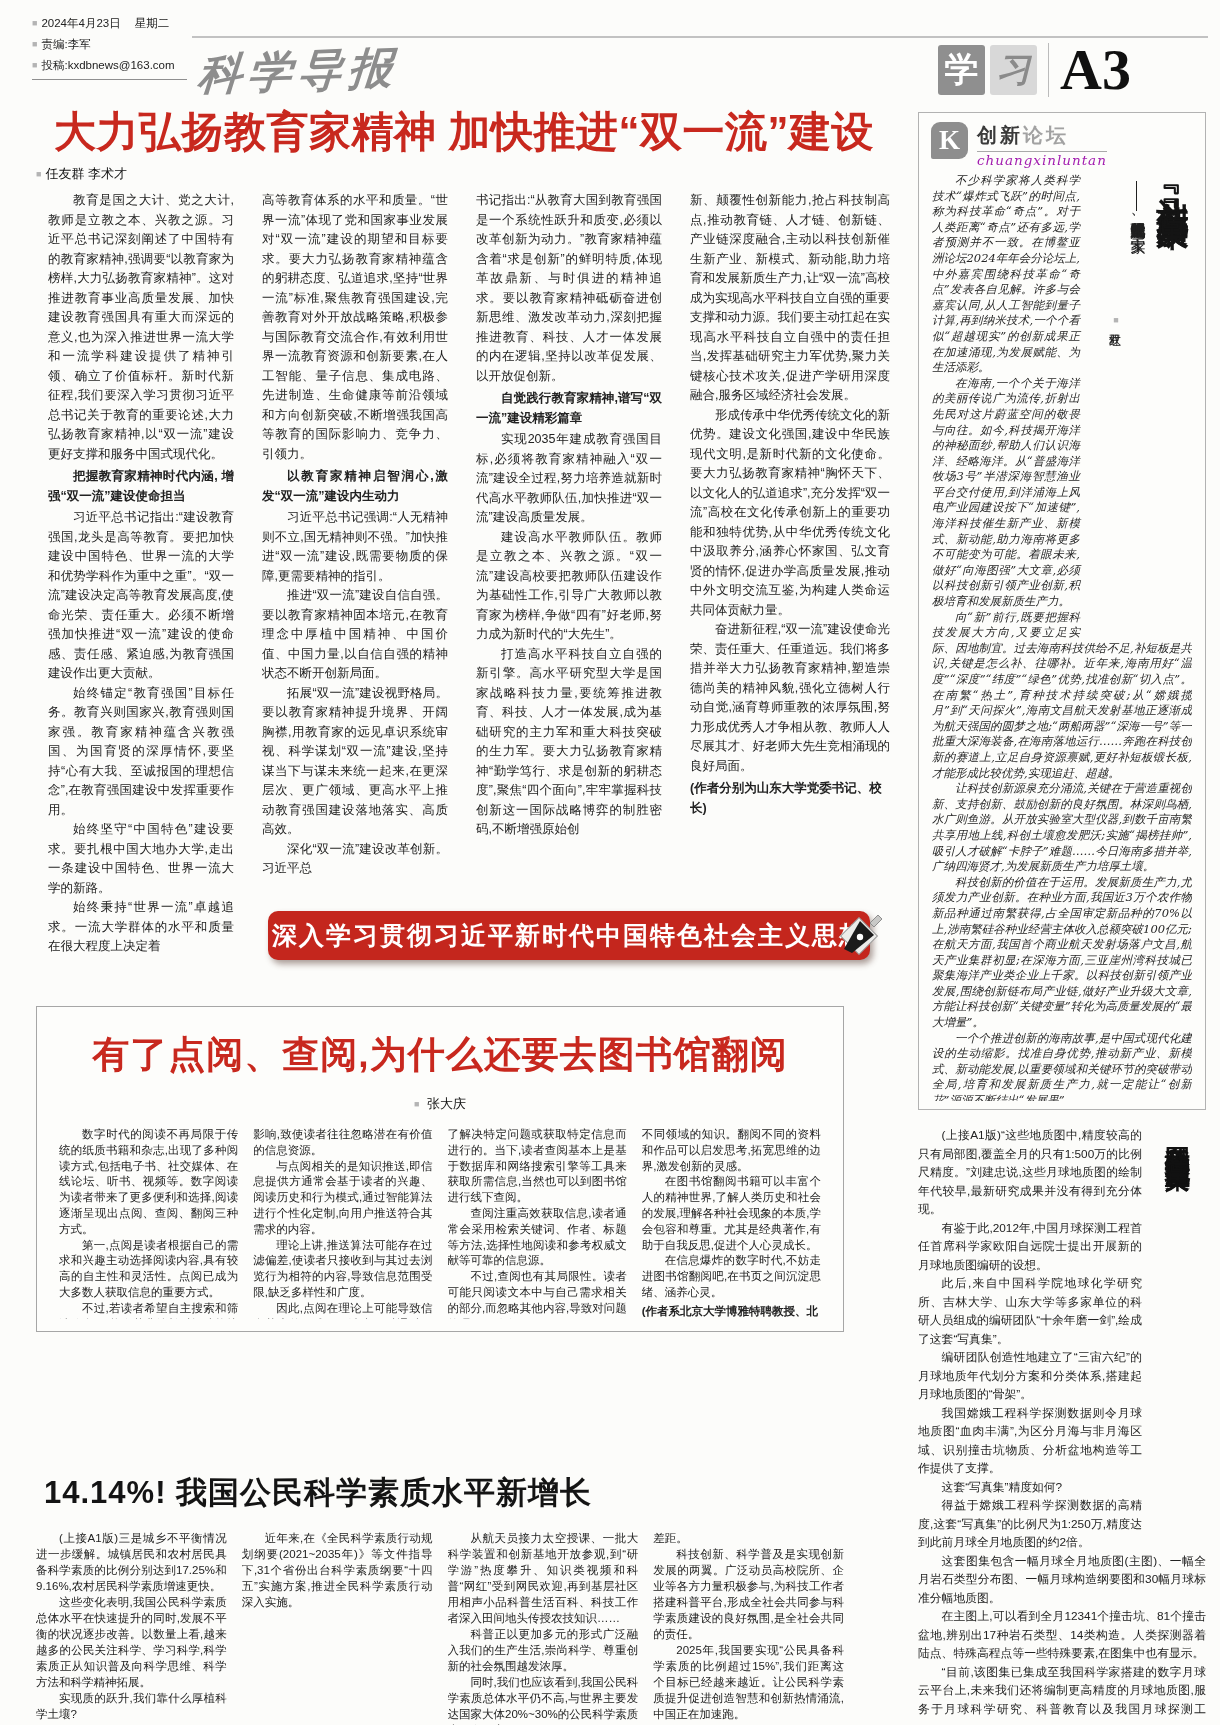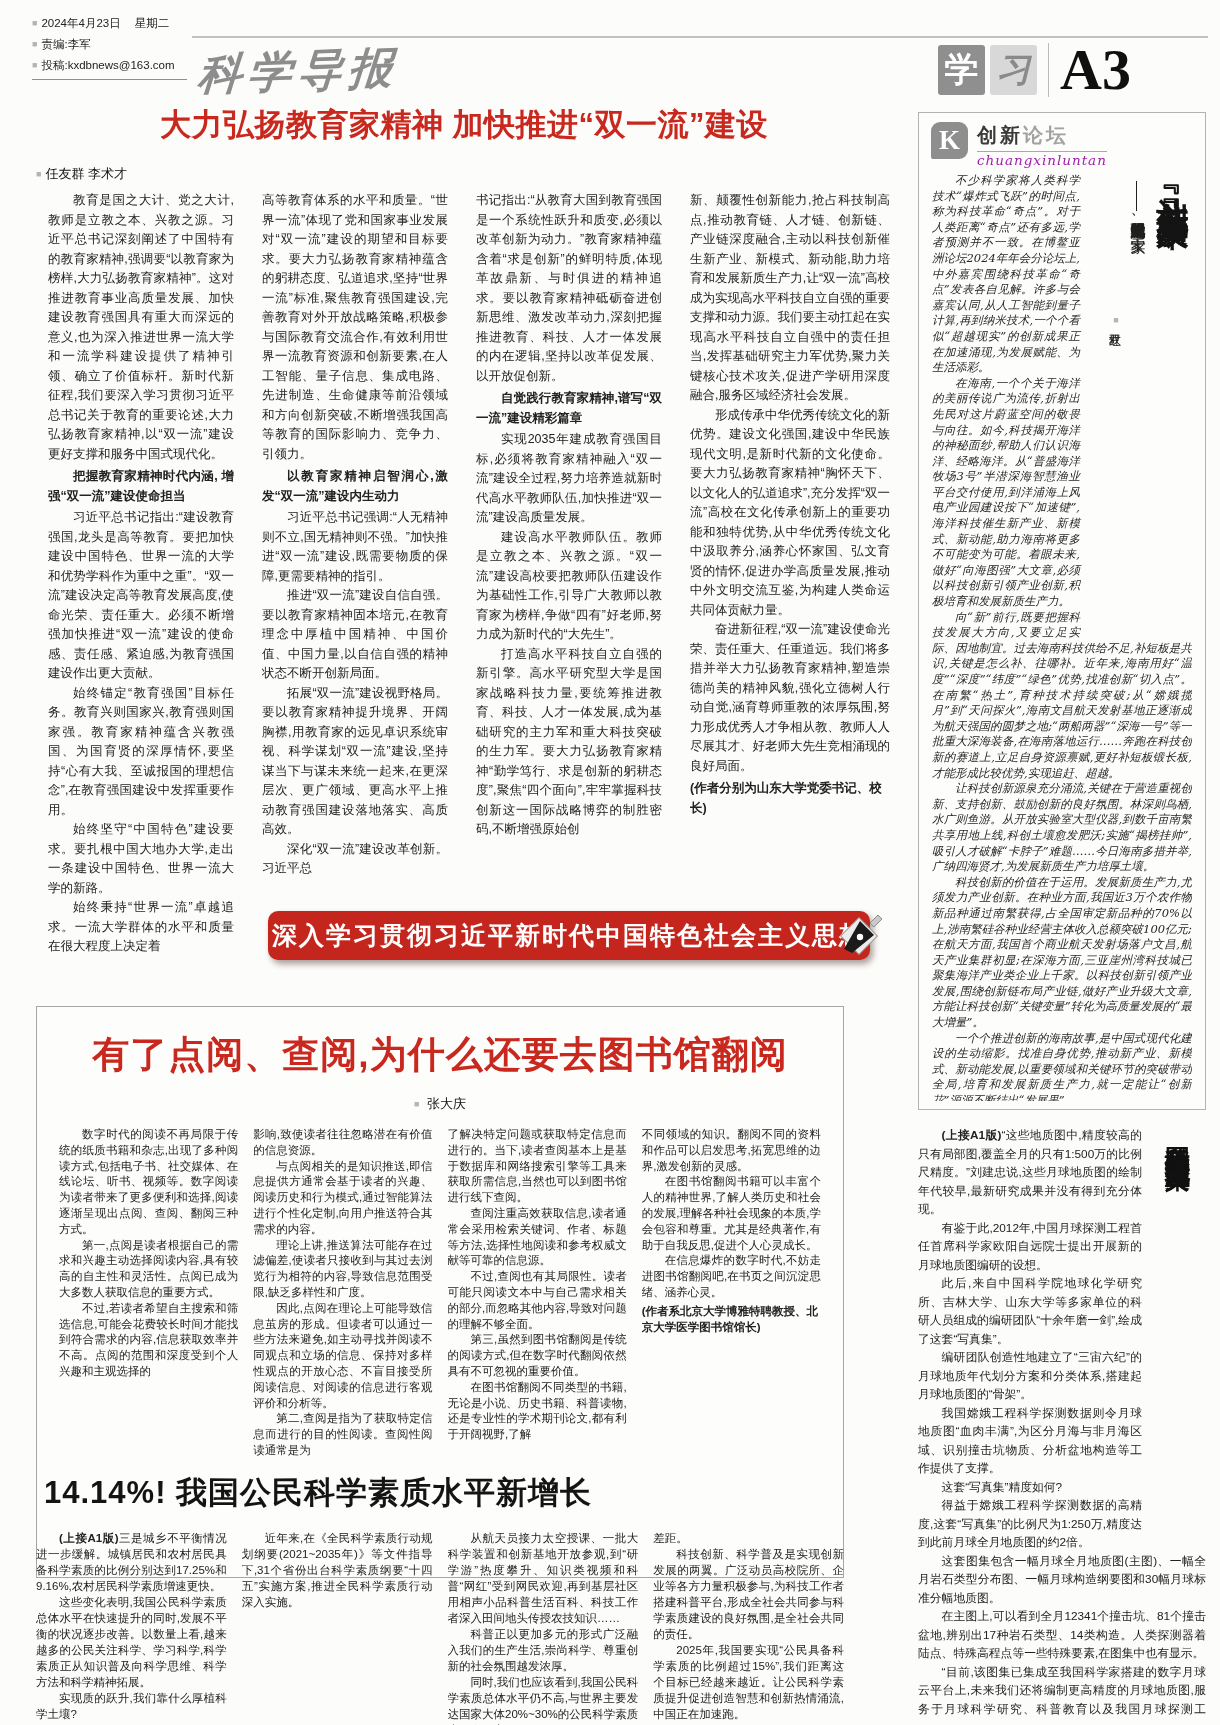--- a/index.html
+++ b/index.html
@@ -6,41 +6,41 @@
   body{
     width:1220px;height:1725px;position:relative;overflow:hidden;
     background:#fcfcfa;color:#1c1c1c;
     font-family:"Liberation Sans",sans-serif;
   }
   [data-col] p{margin:0;padding:0;}
   .t-p{text-indent:2em;}
   .t-c{text-indent:0;}
   .t-h{font-weight:bold;text-indent:2em;margin:3px 0 2px 0 !important;}
   .t-a{text-align:left;font-weight:bold;text-indent:0;margin-top:3px !important;}
-  b{font-weight:bold;}
+  b{font-weight:normal;}
 
   
   .header-info{position:absolute;left:32px;top:13px;width:155px;font-size:11.5px;line-height:21px;
     border-bottom:1px solid #8f8f8f;padding-bottom:3px;color:#222;white-space:nowrap;}
   .sq{color:#b4b4b4;font-size:9px;margin-right:4px;vertical-align:1px;}
   .weekday{margin-left:14px;}
   .top-rule{position:absolute;left:192px;top:36px;width:1016px;border-top:2px solid #c2c2c2;}
   .masthead{position:absolute;left:198px;top:42px;font-family:"DejaVu Serif",serif;font-style:italic;
     font-weight:bold;font-size:44px;color:#8d8d8d;letter-spacing:6px;transform:skewX(-6deg) rotate(-2deg);}
   .badge{position:absolute;left:938px;top:41px;display:flex;align-items:center;}
   .badge-box1,.badge-box2{width:47px;height:50px;display:flex;align-items:center;justify-content:center;
     font-size:34px;font-weight:bold;border-radius:3px;}
   .badge-box1{background:#8f8f8f;color:#fff;}
   .badge-box2{background:#d8d8d8;color:#8a8a8a;margin-left:5px;font-style:italic;}
   .badge-divider{width:1px;height:54px;background:#bbb;margin:0 11px;}
   .page-no{font-family:"Liberation Serif",serif;font-size:58px;font-weight:bold;color:#101010;line-height:1;}
 
   
   .main-headline{position:absolute;left:36px;top:104px;width:856px;text-align:center;white-space:nowrap;
-    font-size:31px;font-weight:900;color:#c8281e;letter-spacing:0.5px;}
+    font-size:42px;font-weight:900;color:#c8281e;letter-spacing:0.5px;}
   .main-byline{position:absolute;left:36px;top:165px;width:856px;text-align:left;font-size:13px;color:#111;}
   .mcol{position:absolute;top:191px;width:186px;height:714px;overflow:hidden;text-align:justify;
     font-size:12.5px;line-height:19.5px;color:#222;}
   .mcol1{left:48px;height:812px;}
   .mcol2{left:262px;}
   .mcol3{left:476px;}
   .mcol4{left:690px;width:200px;}
 
   
   .banner{position:absolute;left:268px;top:911px;width:602px;height:49px;background:#c4261d;
@@ -67,21 +67,21 @@
   .fsub{font-size:15px;color:#202020;margin-top:8px;line-height:20px;margin-right:6px;}
   .fauthor{font-size:12px;color:#222;margin-top:142px;margin-right:4px;line-height:16px;}
 
   
   .moon{position:absolute;left:918px;top:1126px;width:288px;height:592px;overflow:hidden;
     font-size:11.8px;line-height:18.5px;text-align:justify;color:#222;}
   .moonhead{float:right;width:60px;height:424px;writing-mode:vertical-rl;
     font-size:25px;font-weight:900;color:#111;letter-spacing:1.5px;line-height:56px;text-align:left;padding-left:4px;}
 
   
-  .reading{position:absolute;left:36px;top:1006px;width:808px;height:572px;border:1px solid #a6a6a6;background:#fdfdfb;box-sizing:border-box;}
+  .reading{position:absolute;left:36px;top:1006px;width:808px;height:326px;border:1px solid #a6a6a6;background:#fdfdfb;box-sizing:border-box;}
   .rhead{text-align:center;margin-top:23px;font-size:37px;font-weight:900;color:#c8281e;letter-spacing:1px;white-space:nowrap;}
   .rby{text-align:center;margin-top:15px;font-size:13px;color:#111;}
   .rcols{position:absolute;left:22px;right:22px;top:120px;bottom:12px;display:flex;gap:15px;overflow:hidden;}
   .rcols .col{flex:1;font-size:11.5px;line-height:15.8px;text-align:justify;overflow:hidden;color:#222;}
 
   
   .shead{position:absolute;left:44px;top:1472px;font-size:31px;font-weight:900;color:#141414;letter-spacing:1px;white-space:nowrap;}
   .scols{position:absolute;left:36px;top:1530px;width:808px;height:195px;display:flex;gap:15px;overflow:hidden;}
   .scols .col{flex:1;font-size:11.5px;line-height:16px;text-align:justify;overflow:hidden;color:#222;}
 </style>

